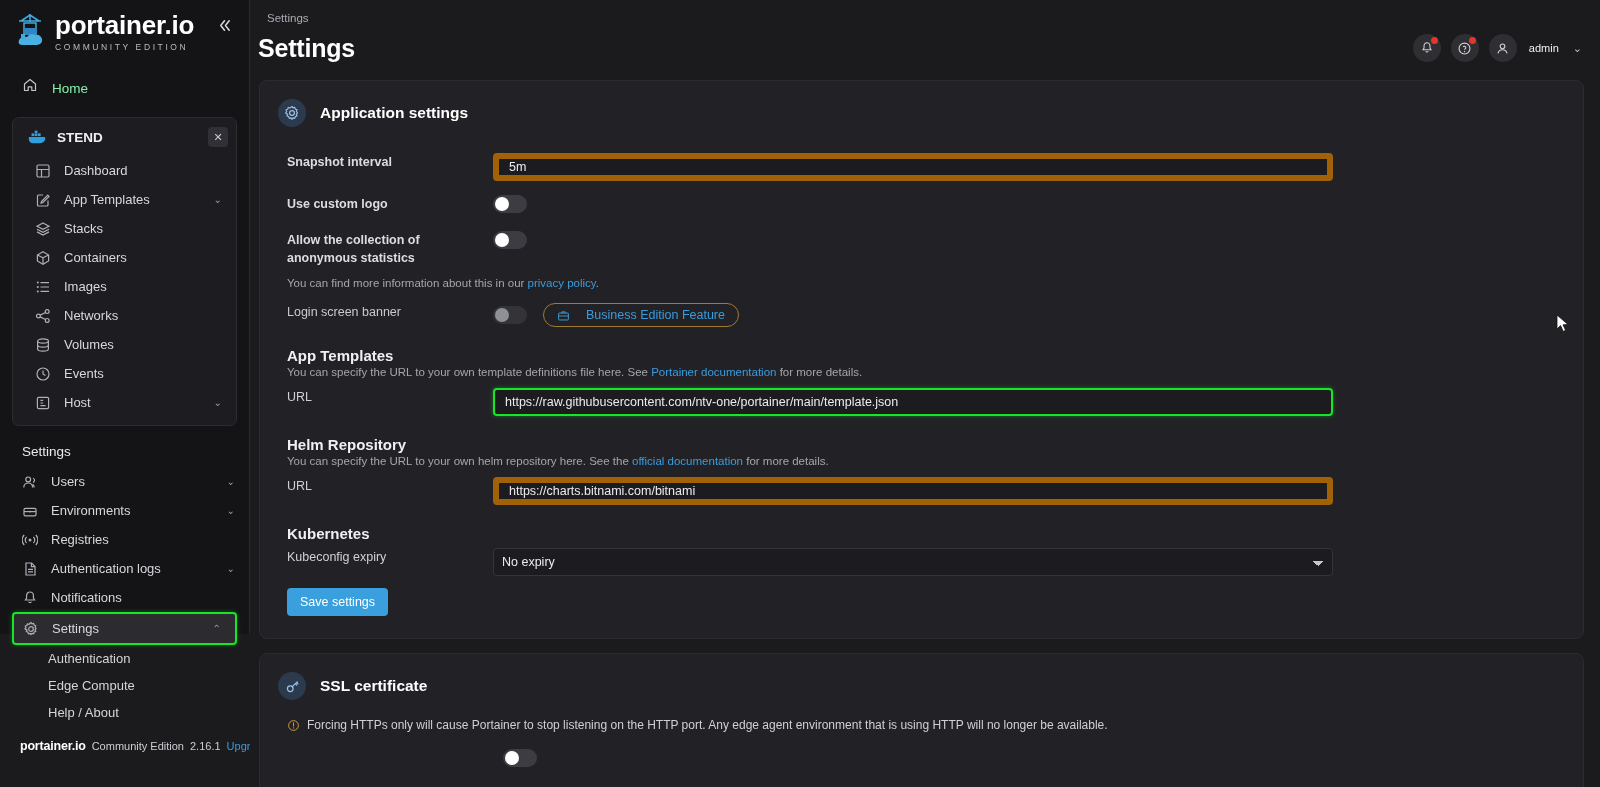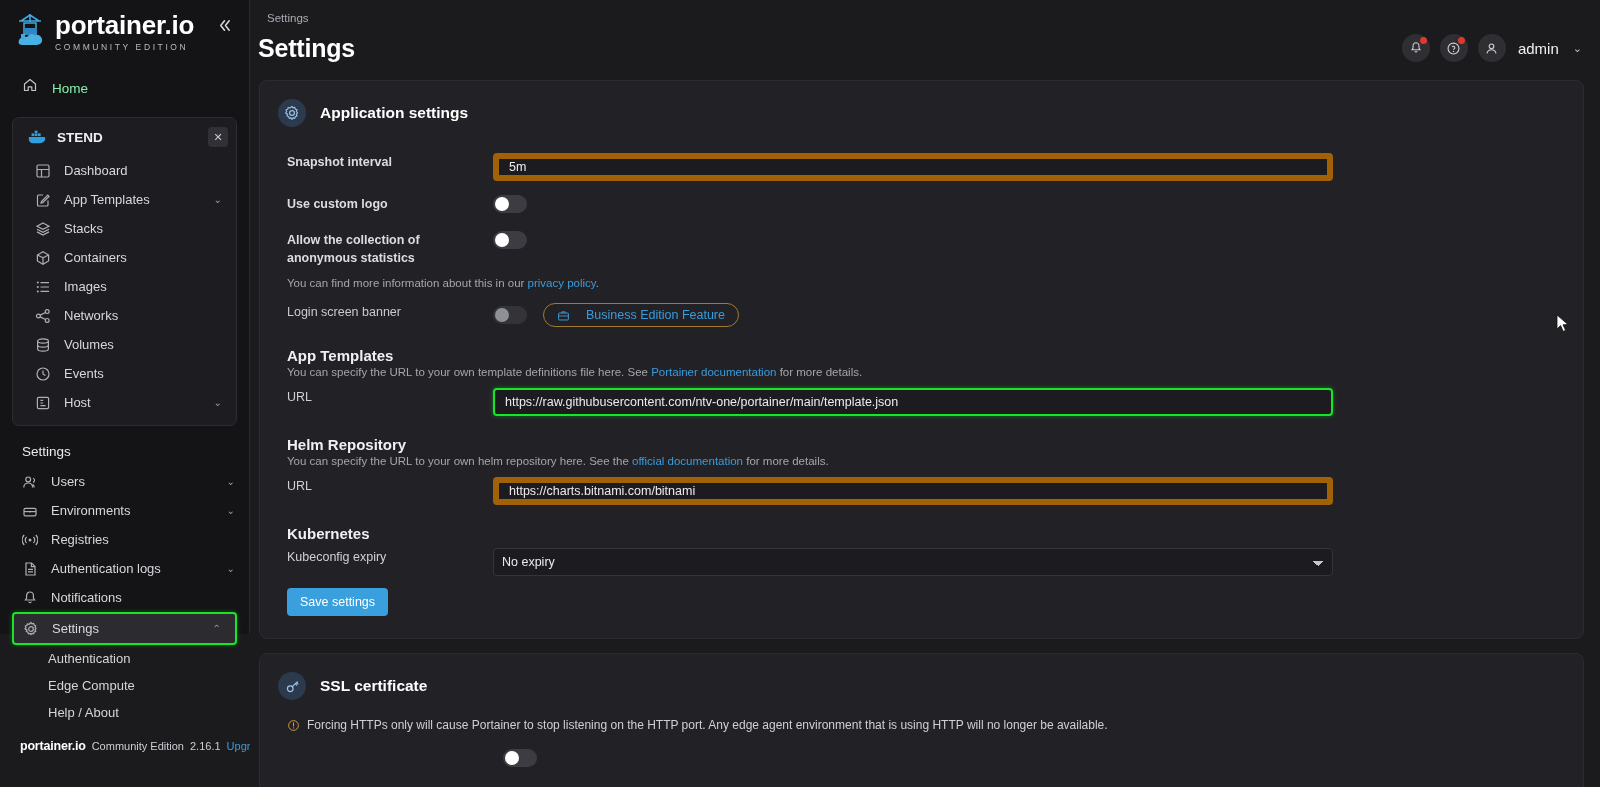--- a/index.html
+++ b/index.html
@@ -106,21 +106,21 @@
   .crumbs { padding-left: 9px; }
   .crumb { font-size: 11.5px; color: #a9abb2; cursor: pointer; }
   .page-title { font-size: 25px; font-weight: 700; color: #ffffff; margin-top: 8px; letter-spacing: -0.2px; }
   .topright { display: flex; align-items: center; gap: 10px; padding-top: 26px; }
   .circ {
     width: 28px; height: 28px; border-radius: 50%;
     background: #2e2e33; display: flex; align-items: center; justify-content: center;
     position: relative; cursor: pointer; color: #cfd0d5;
   }
   .dot-red { position: absolute; top: 3px; right: 3px; width: 7px; height: 7px; border-radius: 50%; background: #e0372f; }
-  .uname { font-size: 15px; color: #f0f0f3; margin-left: 2px; cursor: pointer; }
+  .uname { font-size: 11px; color: #f0f0f3; margin-left: 2px; cursor: pointer; }
   .uchev { color: #bdbec3; font-size: 11px; margin-left: 4px; cursor: pointer; }
 
   .content { padding: 8px 16px 0 9px; }
   .card {
     background: #222226;
     border: 1px solid #2b2b30;
     border-radius: 8px;
     padding: 18px 18px 22px 18px;
     margin-bottom: 14px;
   }

